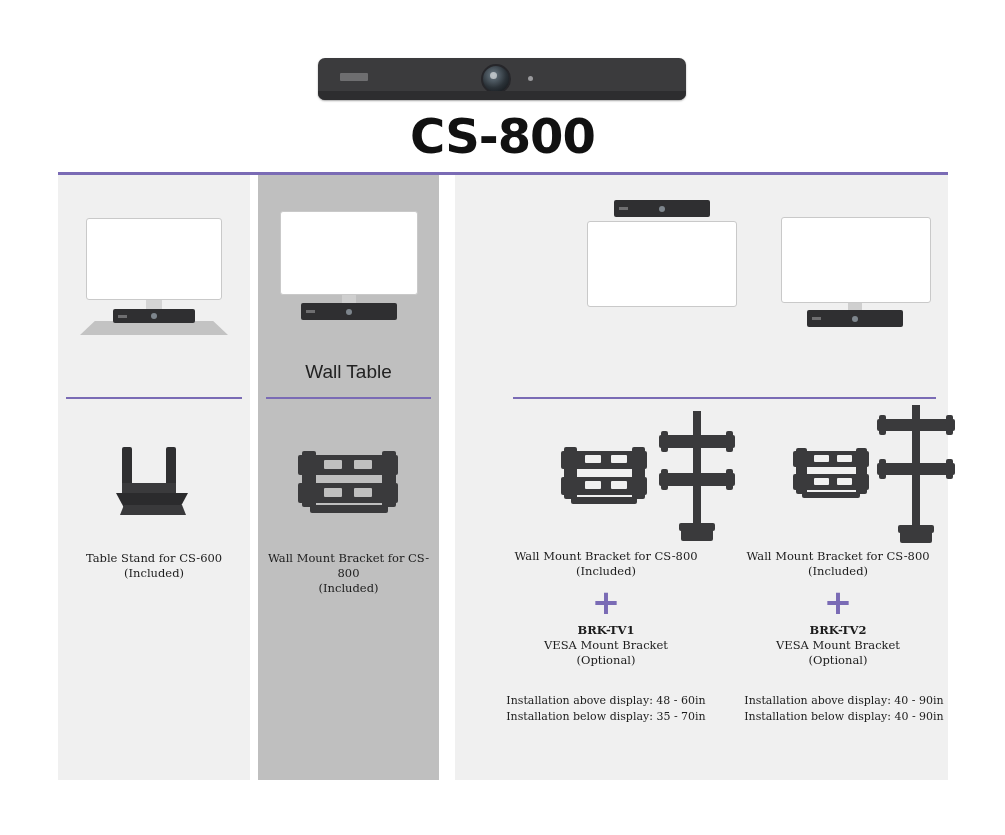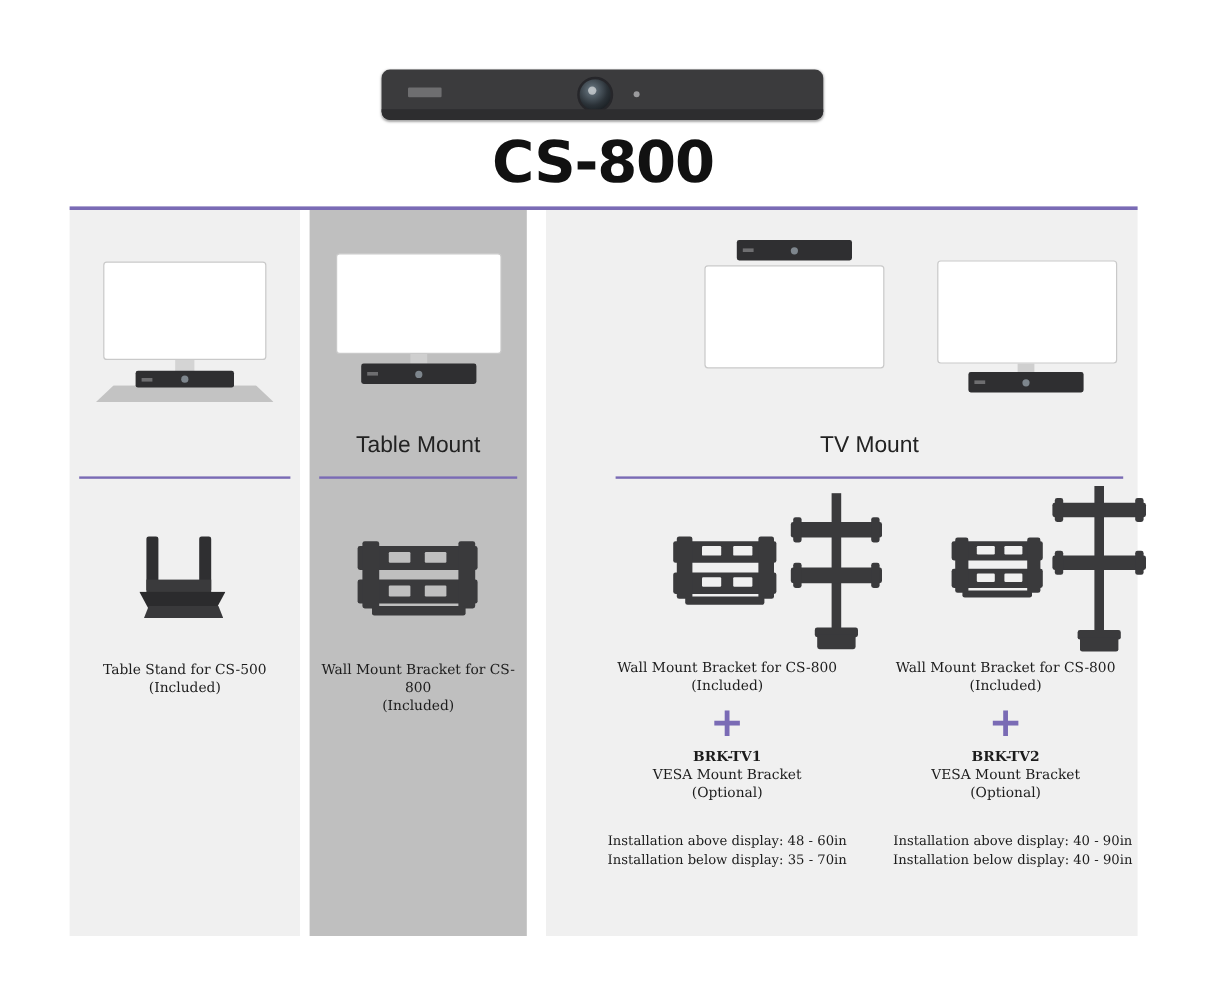--- a/index.html
+++ b/index.html
@@ -272,35 +272,35 @@
 
     <div class="hw" style="left:52px; top:272px; width:88px; height:80px;">
       <div style="position:absolute; left:12px; top:0; width:10px; height:46px; background:#2f2f31; border-radius:2px;"></div>
       <div style="position:absolute; left:56px; top:0; width:10px; height:46px; background:#2f2f31; border-radius:2px;"></div>
       <div style="position:absolute; left:12px; top:36px; width:54px; height:12px; background:#3a3a3c;"></div>
       <div style="position:absolute; left:6px; top:46px; width:72px; height:16px; background:#2b2b2d; clip-path:polygon(0% 0%, 100% 0%, 88% 100%, 12% 100%);"></div>
       <div style="position:absolute; left:10px; top:58px; width:66px; height:10px; background:#39393b; clip-path:polygon(6% 0%, 94% 0%, 100% 100%, 0% 100%);"></div>
     </div>
 
     <div class="caption" style="left:6px; top:376px; width:180px;">
-      <span>Table Stand for CS-500</span><br>
+      <span>Table Stand for CS-600</span><br>
       <span>(Included)</span>
     </div>
   </div>
 
   <div class="col col-wall">
     <div class="col-illus">
       <div class="monitor" style="left:22px; top:36px; width:138px; height:84px;"></div>
       <div class="mon-stand" style="left:84px; top:120px; width:14px; height:8px; background:#cfcfcf;"></div>
       <div class="bar-small" style="left:43px; top:128px; width:96px; height:17px;">
         <div class="bar-brand"></div>
       </div>
     </div>
 
-    <div class="col-title">Table Mount</div>
+    <div class="col-title">Wall Table</div>
     <div class="col-underline"></div>
 
     <div class="hw" style="left:40px; top:272px; width:104px; height:78px;">
       <div class="wm-bracket" style="left:0; top:8px; width:100px; height:20px;"></div>
       <div class="wm-bracket" style="left:0; top:36px; width:100px; height:20px;"></div>
       <div class="wm-bracket" style="left:4px; top:4px; width:14px; height:56px;"></div>
       <div class="wm-bracket" style="left:84px; top:4px; width:14px; height:56px;"></div>
       <div class="wm-hole" style="left:26px; top:13px; width:18px; height:9px;"></div>
       <div class="wm-hole" style="left:56px; top:13px; width:18px; height:9px;"></div>
       <div class="wm-hole" style="left:26px; top:41px; width:18px; height:9px;"></div>
@@ -322,21 +322,20 @@
       </div>
       <div class="monitor" style="left:132px; top:46px; width:150px; height:86px;"></div>
 
       <div class="monitor" style="left:326px; top:42px; width:150px; height:86px;"></div>
       <div class="mon-stand" style="left:393px; top:128px; width:14px; height:7px; background:#cfcfcf;"></div>
       <div class="bar-small" style="left:352px; top:135px; width:96px; height:17px;">
         <div class="bar-brand"></div>
       </div>
     </div>
 
-    <div class="col-title" style="left:58px; right:12px;">TV Mount</div>
     <div class="col-underline"></div>
 
     <div>
       <div class="hw" style="left:106px; top:268px; width:88px; height:78px;">
         <div class="wm-bracket" style="left:0; top:8px; width:86px; height:18px;"></div>
         <div class="wm-bracket" style="left:0; top:34px; width:86px; height:18px;"></div>
         <div class="wm-bracket" style="left:3px; top:4px; width:13px; height:52px;"></div>
         <div class="wm-bracket" style="left:71px; top:4px; width:13px; height:52px;"></div>
         <div class="wm-hole" style="left:24px; top:12px; width:16px; height:8px;"></div>
         <div class="wm-hole" style="left:50px; top:12px; width:16px; height:8px;"></div>

